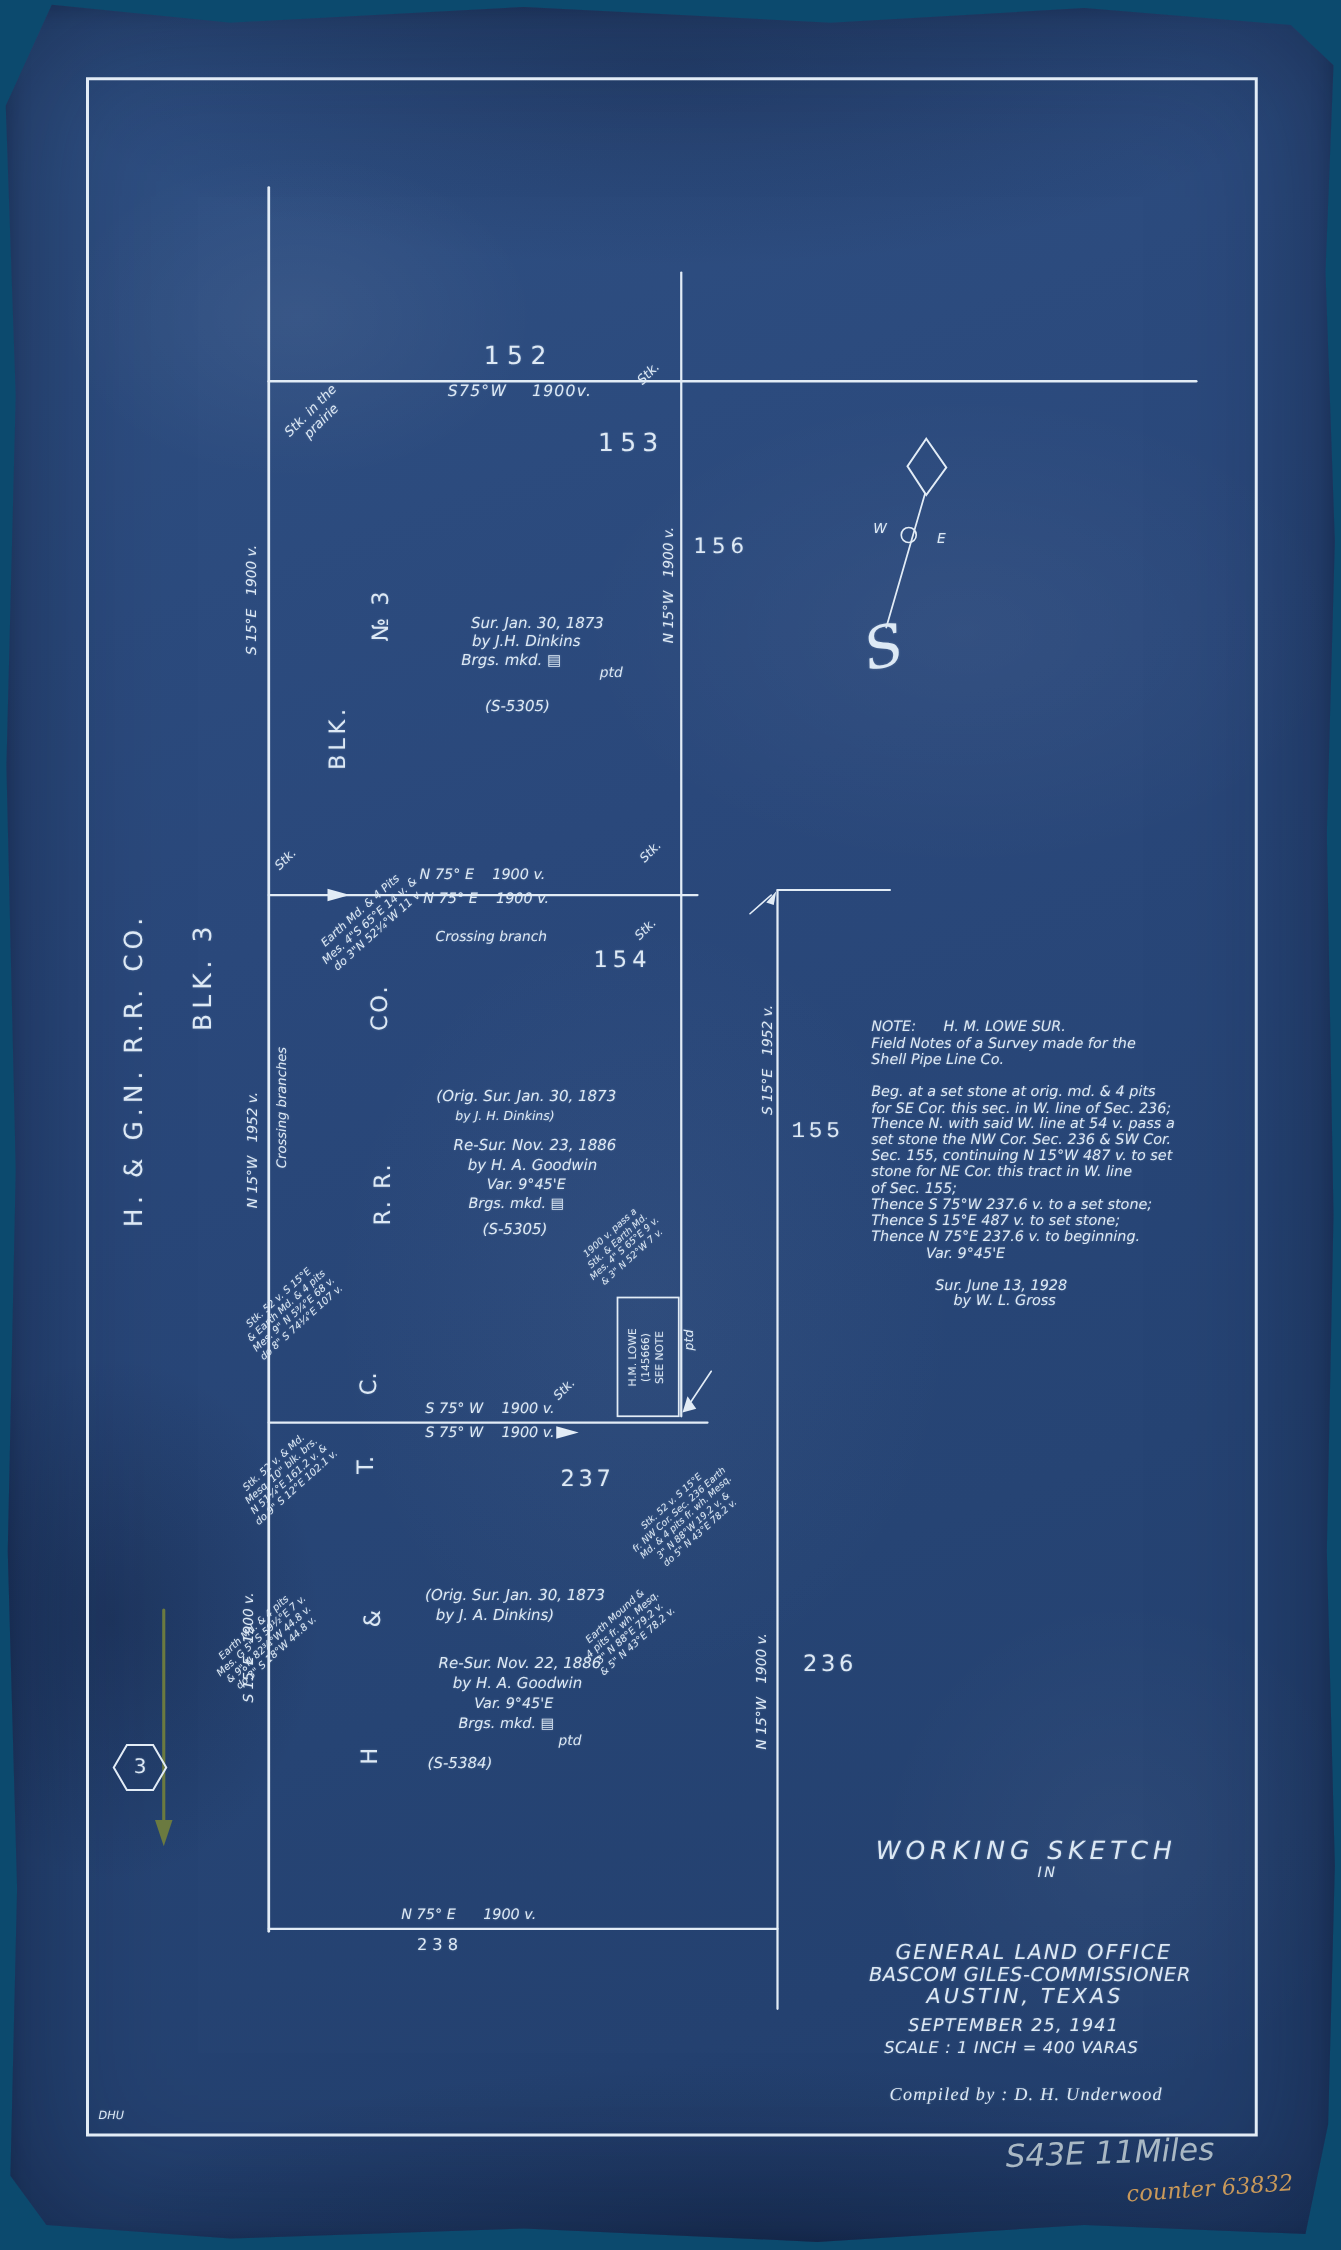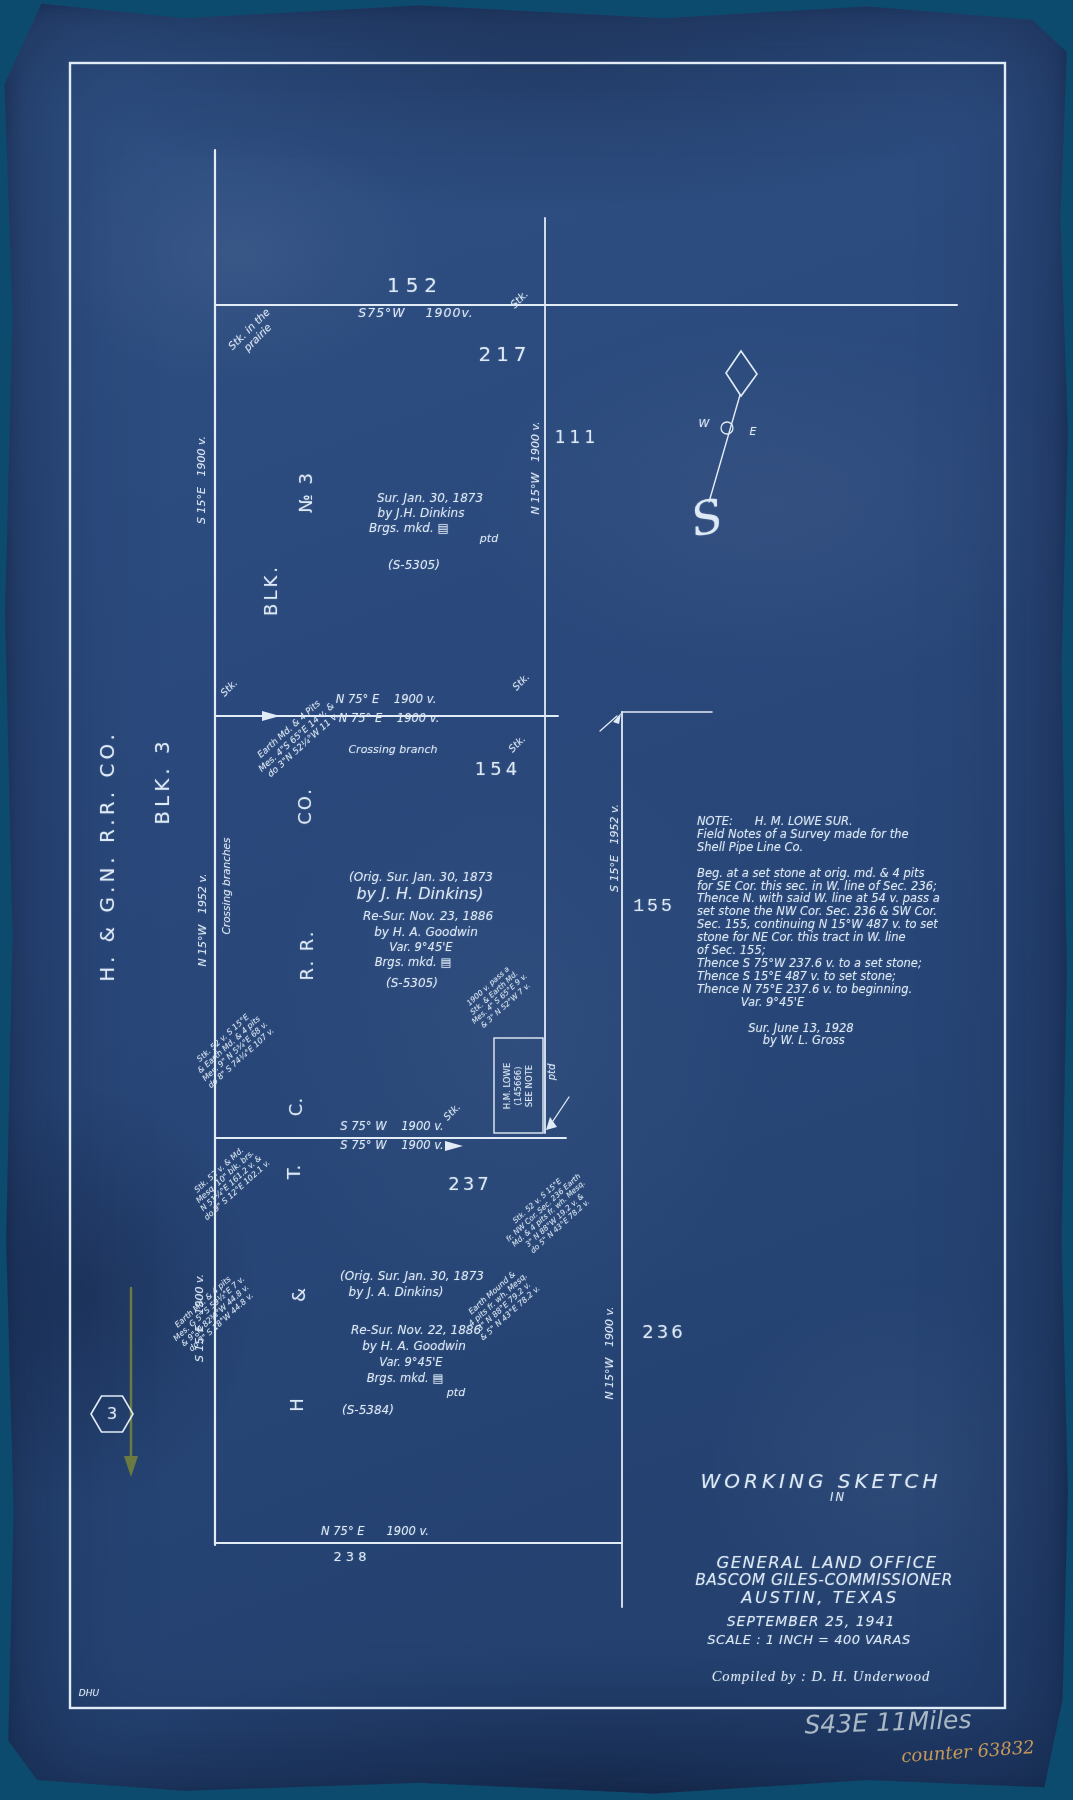--- a/index.html
+++ b/index.html
@@ -52,34 +52,34 @@
       <polygon points="613,722 619,724 621,713" fill="#e2ecf6" stroke="none" stroke-width="1.6"></polygon>
       <polygon points="546,1130 557,1127 550,1117" fill="#e2ecf6" stroke="none" stroke-width="1.6"></polygon>
       <polygon points="741,351 757,374 741,396 726,373" fill="none" stroke="#e2ecf6" stroke-width="1.6"></polygon>
       <polygon points="91,1414 101.5,1396 122.5,1396 133,1414 122.5,1432 101.5,1432" fill="none" stroke="#e2ecf6" stroke-width="1.6"></polygon>
       <polygon points="124,1456 138,1456 131,1477" fill="#6b7a40" stroke="none" stroke-width="1.6"></polygon>
       <circle cx="727" cy="428" r="6" fill="none" stroke="#e2ecf6" stroke-width="1.3"></circle>
     </svg>
   <div id="labels">
       <div class="lbl" style="font-size: 20px; letter-spacing: 6px; line-height: 23px; left: 415px; top: 285px; transform: translate(-50%, -50%) rotate(0deg);">152</div>
       <div class="lbl it" style="font-size: 12.5px; letter-spacing: 1px; line-height: 14.375px; left: 416px; top: 313px; transform: translate(-50%, -50%) rotate(0deg);">S75°W    1900v.</div>
-      <div class="lbl" style="font-size: 20px; letter-spacing: 5px; line-height: 23px; left: 505px; top: 354px; transform: translate(-50%, -50%) rotate(0deg);">217</div>
+      <div class="lbl" style="font-size: 20px; letter-spacing: 5px; line-height: 23px; left: 505px; top: 354px; transform: translate(-50%, -50%) rotate(0deg);">153</div>
       <div class="lbl it" style="font-size: 10.5px; line-height: 12px; left: 253px; top: 333px; transform: translate(-50%, -50%) rotate(-45deg);">Stk. in the
 prairie</div>
       <div class="lbl it" style="font-size: 10.5px; line-height: 12.075px; left: 519px; top: 299px; transform: translate(-50%, -50%) rotate(-45deg);">Stk.</div>
       <div class="lbl" style="font-size: 18px; letter-spacing: 2px; line-height: 20.7px; left: 306px; top: 492px; transform: translate(-50%, -50%) rotate(-90deg);">№ 3</div>
       <div class="lbl" style="font-size: 18px; letter-spacing: 3px; line-height: 20.7px; left: 271px; top: 590px; transform: translate(-50%, -50%) rotate(-90deg);">BLK.</div>
       <div class="lbl it" style="font-size: 12px; line-height: 13.8px; left: 430px; top: 499px; transform: translate(-50%, -50%) rotate(0deg);">Sur. Jan. 30, 1873</div>
       <div class="lbl it" style="font-size: 12px; line-height: 13.8px; left: 421px; top: 514px; transform: translate(-50%, -50%) rotate(0deg);">by J.H. Dinkins</div>
       <div class="lbl it" style="font-size: 12px; line-height: 13.8px; left: 409px; top: 529px; transform: translate(-50%, -50%) rotate(0deg);">Brgs. mkd. ▤</div>
       <div class="lbl it" style="font-size: 11px; line-height: 12.65px; left: 489px; top: 539px; transform: translate(-50%, -50%) rotate(0deg);">ptd</div>
       <div class="lbl it" style="font-size: 12px; line-height: 13.8px; left: 414px; top: 566px; transform: translate(-50%, -50%) rotate(0deg);">(S-5305)</div>
       <div class="lbl it" style="font-size: 11px; line-height: 12.65px; left: 202px; top: 480px; transform: translate(-50%, -50%) rotate(-90deg);">S 15°E   1900 v.</div>
       <div class="lbl it" style="font-size: 11px; line-height: 12.65px; left: 536px; top: 468px; transform: translate(-50%, -50%) rotate(-90deg);">N 15°W   1900 v.</div>
-      <div class="lbl" style="font-size: 17px; letter-spacing: 4px; line-height: 19.55px; left: 577px; top: 438px; transform: translate(-50%, -50%) rotate(0deg);">111</div>
+      <div class="lbl" style="font-size: 17px; letter-spacing: 4px; line-height: 19.55px; left: 577px; top: 438px; transform: translate(-50%, -50%) rotate(0deg);">156</div>
       <div class="lbl it" style="font-size: 11px; line-height: 12.65px; left: 704px; top: 424px; transform: translate(-50%, -50%) rotate(0deg);">W</div>
       <div class="lbl it" style="font-size: 11px; line-height: 12.65px; left: 753px; top: 432px; transform: translate(-50%, -50%) rotate(0deg);">E</div>
       <div class="lbl it serif" style="font-size: 46px; line-height: 52.9px; left: 707px; top: 518px; transform: translate(-50%, -50%) rotate(-12deg);">S</div>
       <div class="lbl it" style="font-size: 11.5px; line-height: 13.225px; left: 386px; top: 700px; transform: translate(-50%, -50%) rotate(0deg);">N 75° E    1900 v.</div>
       <div class="lbl it" style="font-size: 11.5px; line-height: 13.225px; left: 389px; top: 719px; transform: translate(-50%, -50%) rotate(0deg);">N 75° E    1900 v.</div>
       <div class="lbl it" style="font-size: 11px; line-height: 12.65px; left: 393px; top: 750px; transform: translate(-50%, -50%) rotate(0deg);">Crossing branch</div>
       <div class="lbl it" style="font-size: 10px; line-height: 11.5px; left: 229px; top: 688px; transform: translate(-50%, -50%) rotate(-45deg);">Stk.</div>
       <div class="lbl it" style="font-size: 10px; line-height: 11.5px; left: 521px; top: 682px; transform: translate(-50%, -50%) rotate(-45deg);">Stk.</div>
       <div class="lbl it" style="font-size: 10px; line-height: 11.5px; left: 517px; top: 744px; transform: translate(-50%, -50%) rotate(-45deg);">Stk.</div>
       <div class="lbl it" style="font-size: 9px; line-height: 10.5px; left: 296px; top: 737px; transform: translate(-50%, -50%) rotate(-42deg);">Earth Md. &amp; 4 Pits
@@ -90,21 +90,21 @@
       <div class="lbl it" style="font-size: 10.5px; line-height: 12.075px; left: 226px; top: 886px; transform: translate(-50%, -50%) rotate(-90deg);">Crossing branches</div>
       <div class="lbl" style="font-size: 20px; letter-spacing: 4px; line-height: 23px; left: 107px; top: 856px; transform: translate(-50%, -50%) rotate(-90deg);">H. &amp; G.N. R.R. CO.</div>
       <div class="lbl" style="font-size: 20px; letter-spacing: 4px; line-height: 23px; left: 162px; top: 781px; transform: translate(-50%, -50%) rotate(-90deg);">BLK. 3</div>
       <div class="lbl" style="font-size: 18px; letter-spacing: 2px; line-height: 20.7px; left: 305px; top: 806px; transform: translate(-50%, -50%) rotate(-90deg);">CO.</div>
       <div class="lbl" style="font-size: 18px; letter-spacing: 2px; line-height: 20.7px; left: 307px; top: 955px; transform: translate(-50%, -50%) rotate(-90deg);">R. R.</div>
       <div class="lbl" style="font-size: 18px; line-height: 20.7px; left: 296px; top: 1107px; transform: translate(-50%, -50%) rotate(-90deg);">C.</div>
       <div class="lbl" style="font-size: 18px; line-height: 20.7px; left: 294px; top: 1172px; transform: translate(-50%, -50%) rotate(-90deg);">T.</div>
       <div class="lbl" style="font-size: 18px; line-height: 20.7px; left: 299px; top: 1295px; transform: translate(-50%, -50%) rotate(-90deg);">&amp;</div>
       <div class="lbl" style="font-size: 18px; line-height: 20.7px; left: 297px; top: 1405px; transform: translate(-50%, -50%) rotate(-90deg);">H</div>
       <div class="lbl it" style="font-size: 12px; line-height: 13.8px; left: 421px; top: 878px; transform: translate(-50%, -50%) rotate(0deg);">(Orig. Sur. Jan. 30, 1873</div>
-      <div class="lbl it" style="font-size: 16px; line-height: 13.8px; left: 420px; top: 894px; transform: translate(-50%, -50%) rotate(0deg);">by J. H. Dinkins)</div>
+      <div class="lbl it" style="font-size: 10px; line-height: 13.8px; left: 404px; top: 894px; transform: translate(-50%, -50%) rotate(0deg);">by J. H. Dinkins)</div>
       <div class="lbl it" style="font-size: 12px; line-height: 13.8px; left: 428px; top: 917px; transform: translate(-50%, -50%) rotate(0deg);">Re-Sur. Nov. 23, 1886</div>
       <div class="lbl it" style="font-size: 12px; line-height: 13.8px; left: 426px; top: 933px; transform: translate(-50%, -50%) rotate(0deg);">by H. A. Goodwin</div>
       <div class="lbl it" style="font-size: 11.5px; line-height: 13.225px; left: 421px; top: 948px; transform: translate(-50%, -50%) rotate(0deg);">Var. 9°45'E</div>
       <div class="lbl it" style="font-size: 11.5px; line-height: 13.225px; left: 413px; top: 963px; transform: translate(-50%, -50%) rotate(0deg);">Brgs. mkd. ▤</div>
       <div class="lbl it" style="font-size: 12px; line-height: 13.8px; left: 412px; top: 984px; transform: translate(-50%, -50%) rotate(0deg);">(S-5305)</div>
       <div class="lbl it" style="font-size: 7.5px; line-height: 8.5px; left: 497px; top: 996px; transform: translate(-50%, -50%) rotate(-42deg);">1900 v. pass a
 Stk. &amp; Earth Md.
 Mes. 4" S 65°E 9 v.
 &amp; 3" N 52°W 7 v.</div>
       <div class="lbl" style="font-size: 18px; letter-spacing: 3px; line-height: 20.7px; left: 654px; top: 906px; transform: translate(-50%, -50%) rotate(0deg); font-family: Liberation Mono, monospace;">155</div>

